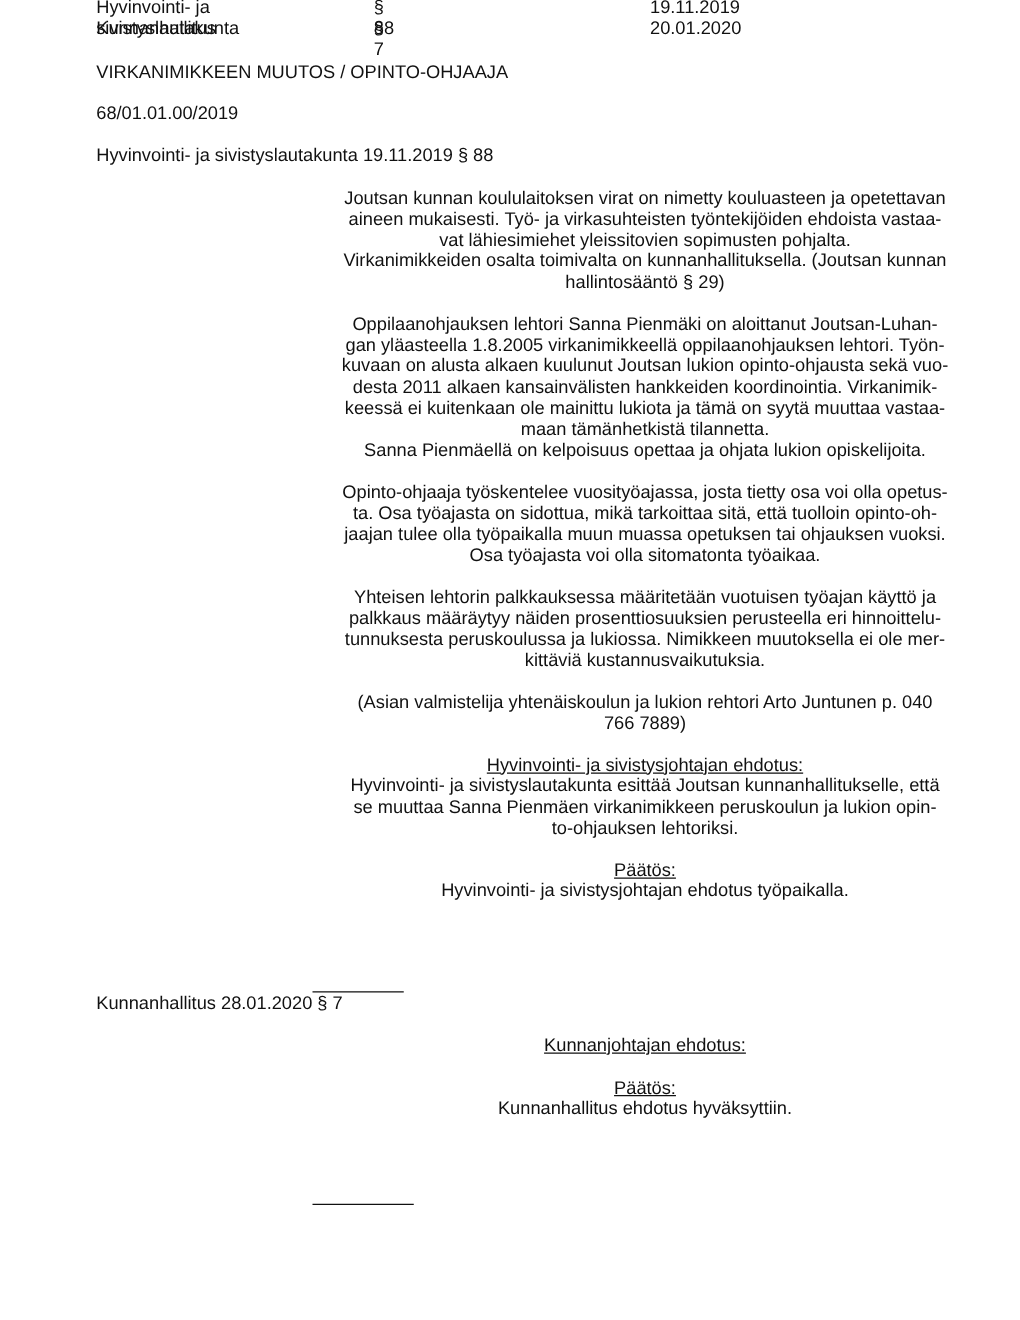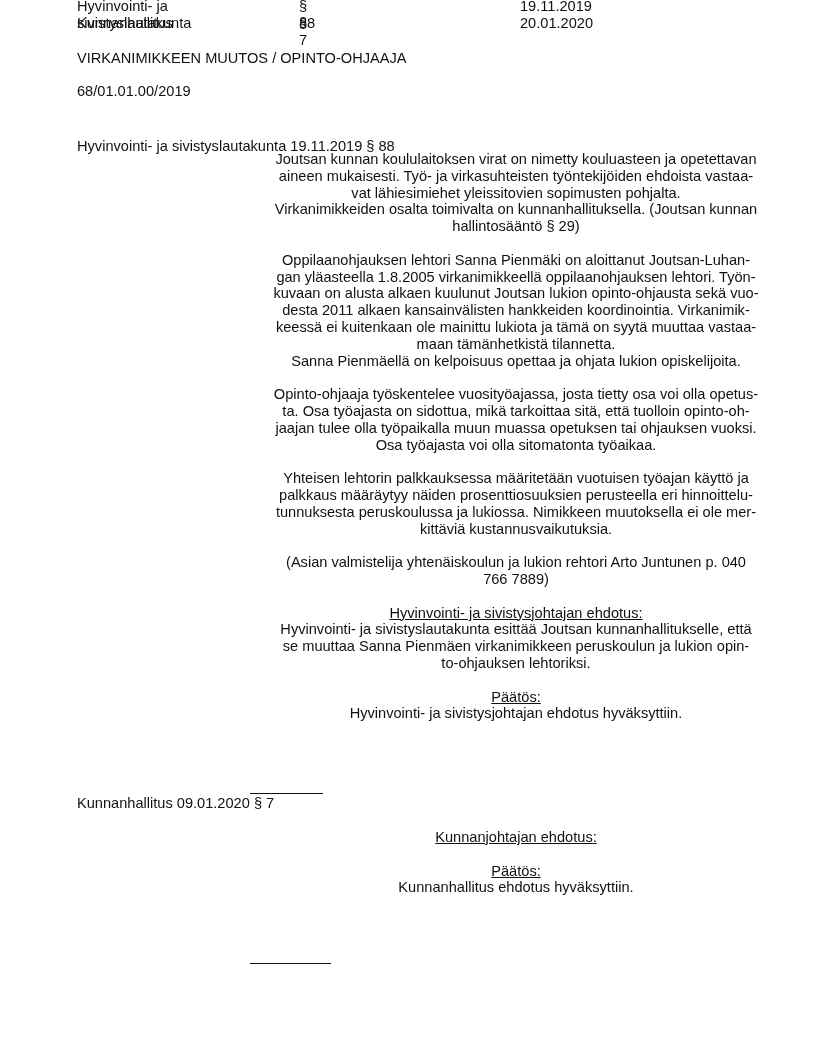--- a/index.html
+++ b/index.html
@@ -28,21 +28,21 @@
   <span class="col-date">19.11.2019</span>
 </div>
 <div class="hdr-row" style="top:15px;">
   <span class="col-name">Kunnanhallitus</span>
   <span class="col-par">§ 7</span>
   <span class="col-date">20.01.2020</span>
 </div>
 
 <div class="abs" style="left:77px; top:50px;">VIRKANIMIKKEEN MUUTOS / OPINTO-OHJAAJA</div>
 <div class="abs" style="left:77px; top:83px;">68/01.01.00/2019</div>
-<div class="abs" style="left:77px; top:117px;margin-top:21px;">Hyvinvointi- ja sivistyslautakunta 19.11.2019 § 88</div>
+<div class="abs" style="left:77px; top:117px;">Hyvinvointi- ja sivistyslautakunta 19.11.2019 § 88</div>
 
 <div class="body-col" style="top:151px;">
   <p class="para">Joutsan kunnan koululaitoksen virat on nimetty kouluasteen ja opetettavan
 aineen mukaisesti. Työ- ja virkasuhteisten työntekijöiden ehdoista vastaa-
 vat lähiesimiehet yleissitovien sopimusten pohjalta.
 Virkanimikkeiden osalta toimivalta on kunnanhallituksella. (Joutsan kunnan
 hallintosääntö § 29)</p>
   <div style="height:16.8px"></div>
   <p class="para">Oppilaanohjauksen lehtori Sanna Pienmäki on aloittanut Joutsan-Luhan-
 gan yläasteella 1.8.2005 virkanimikkeellä oppilaanohjauksen lehtori. Työn-
@@ -64,26 +64,26 @@
   <div style="height:16.8px"></div>
   <p class="para">(Asian valmistelija yhtenäiskoulun ja lukion rehtori Arto Juntunen p. 040
 766 7889)</p>
   <div style="height:16.8px"></div>
   <p class="para u">Hyvinvointi- ja sivistysjohtajan ehdotus:</p>
   <p class="para">Hyvinvointi- ja sivistyslautakunta esittää Joutsan kunnanhallitukselle, että
 se muuttaa Sanna Pienmäen virkanimikkeen peruskoulun ja lukion opin-
 to-ohjauksen lehtoriksi.</p>
   <div style="height:16.8px"></div>
   <p class="para u">Päätös:</p>
-  <p class="para">Hyvinvointi- ja sivistysjohtajan ehdotus hyväksyttiin.</p>
+  <p class="para">Hyvinvointi- ja sivistysjohtajan ehdotus työpaikalla.</p>
 </div>
 
 <div class="rule" style="left:250px; top:793px; width:73px;"></div>
 
-<div class="abs" style="left:77px; top:795px;">Kunnanhallitus 09.01.2020 § 7</div>
+<div class="abs" style="left:77px; top:795px;">Kunnanhallitus 28.01.2020 § 7</div>
 
 <div class="body-col" style="top:829px;">
   <p class="para u">Kunnanjohtajan ehdotus:</p>
   <div style="height:16.8px"></div>
   <p class="para u">Päätös:</p>
   <p class="para">Kunnanhallitus ehdotus hyväksyttiin.</p>
 </div>
 
 <div class="rule" style="left:250px; top:963px; width:81px;"></div>
 

